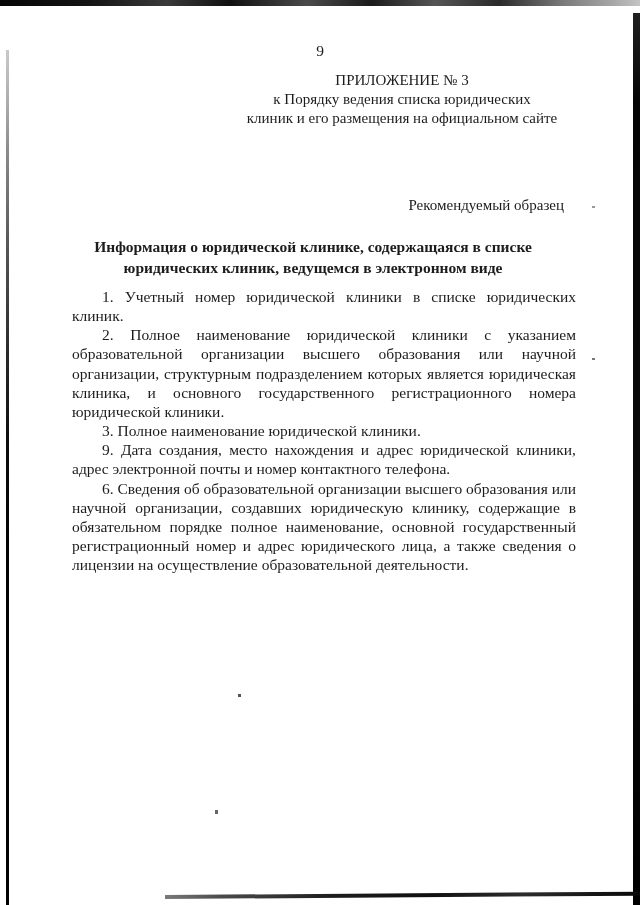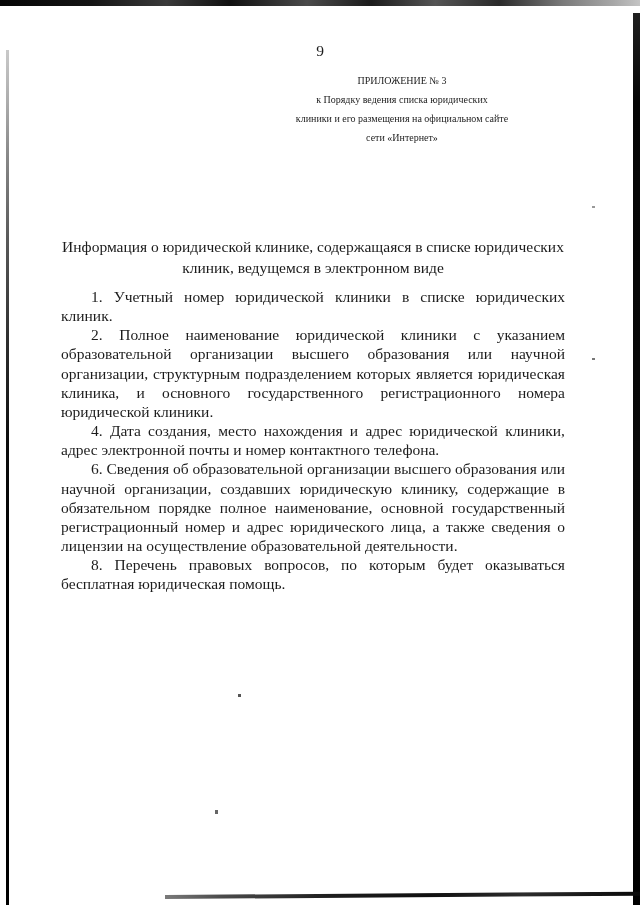--- a/index.html
+++ b/index.html
@@ -42,32 +42,32 @@
   .speck.s3 { left: 215px; top: 810px; width: 3px; height: 4px; background: #666; }
   .speck.s4 { left: 592px; top: 206px; width: 3px; height: 2px; background: #999; }
 
   
   .page-number {
     position: absolute; left: 0; top: 42px; width: 640px;
     text-align: center; font-size: 15.5px;
   }
   .appendix {
     position: absolute; left: 243px; top: 71px; width: 318px;
-    text-align: center; font-size: 10px; line-height: 19px;
+    text-align: center; font-size: 15px; line-height: 19px;
   }
   .sample-note {
     position: absolute; left: 61px; top: 197px; width: 503px;
     text-align: right; font-size: 15px;
   }
   .doc-title {
     position: absolute; left: 61px; top: 236px; width: 504px;
-    text-align: center; font-weight: normal; font-size: 15.5px; line-height: 21px;
+    text-align: center; font-weight: bold; font-size: 15.5px; line-height: 21px;
   }
   .body-text {
-    position: absolute; left: 61px; top: 287px; width: 504px;
+    position: absolute; left: 72px; top: 287px; width: 504px;
   }
   .body-text p {
     margin: 0; text-indent: 30px; text-align: justify;
     font-size: 15.5px; line-height: 19.15px;
   }
 </style>
 </head>
 <body>
 
 <div class="page">
@@ -79,28 +79,28 @@
   <div class="speck s1"></div>
   <div class="speck s2"></div>
   <div class="speck s3"></div>
   <div class="speck s4"></div>
 
   <div class="page-number">9</div>
 
   <div class="appendix">
     <div>ПРИЛОЖЕНИЕ № 3</div>
     <div>к Порядку ведения списка юридических</div>
-    <div>клиники и его размещения на официальном сайте</div>
-    <div>сети «Интернет»</div>
+    <div>клиник и его размещения на официальном сайте</div>
   </div>
 
+  <div class="sample-note">Рекомендуемый образец</div>
 
   <div class="doc-title">Информация о юридической клинике, содержащаяся в списке юридических клиник, ведущемся в электронном виде</div>
 
   <div class="body-text">
     <p>1. Учетный номер юридической клиники в списке юридических клиник.</p>
     <p>2. Полное наименование юридической клиники с указанием образовательной организации высшего образования или научной организации, структурным подразделением которых является юридическая клиника, и основного государственного регистрационного номера юридической клиники.</p>
-    <p>4. Дата создания, место нахождения и адрес юридической клиники, адрес электронной почты и номер контактного телефона.</p>
+    <p>3. Полное наименование юридической клиники.</p>
+    <p>9. Дата создания, место нахождения и адрес юридической клиники, адрес электронной почты и номер контактного телефона.</p>
     <p>6. Сведения об образовательной организации высшего образования или научной организации, создавших юридическую клинику, содержащие в обязательном порядке полное наименование, основной государственный регистрационный номер и адрес юридического лица, а также сведения о лицензии на осуществление образовательной деятельности.</p>
-    <p>8. Перечень правовых вопросов, по которым будет оказываться бесплатная юридическая помощь.</p>
   </div>
 
 </div>
 
 </body></html>

